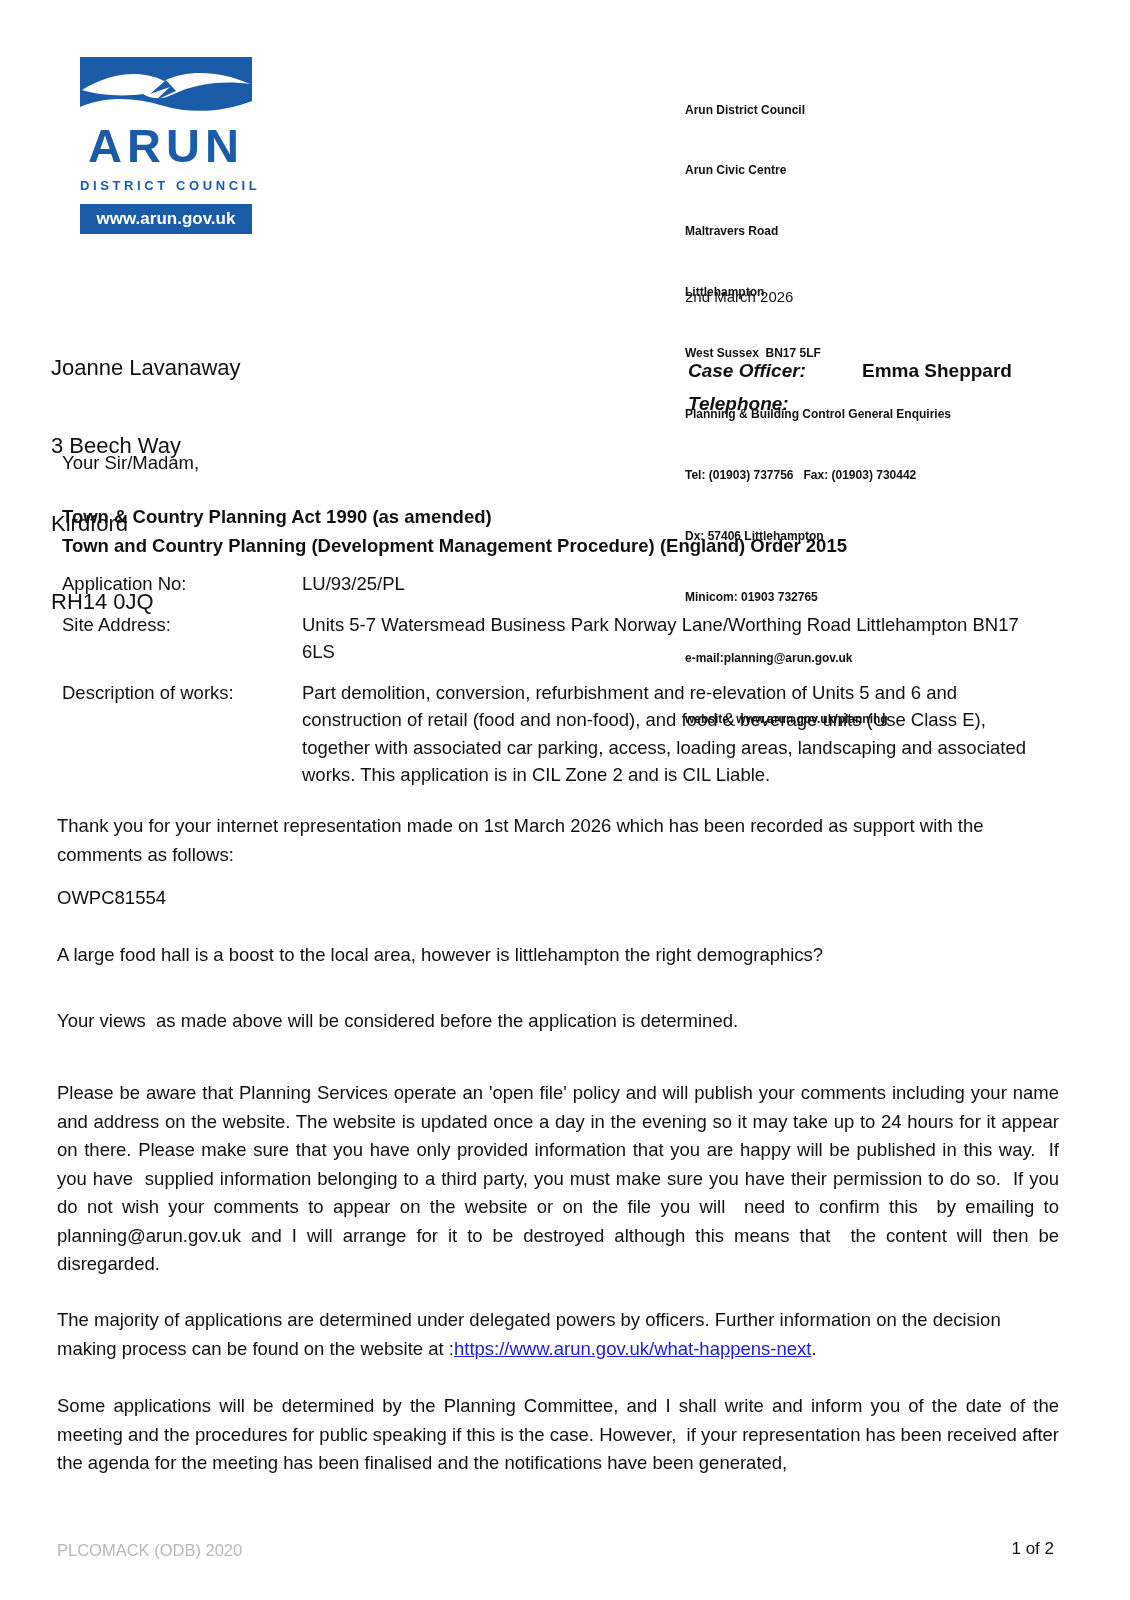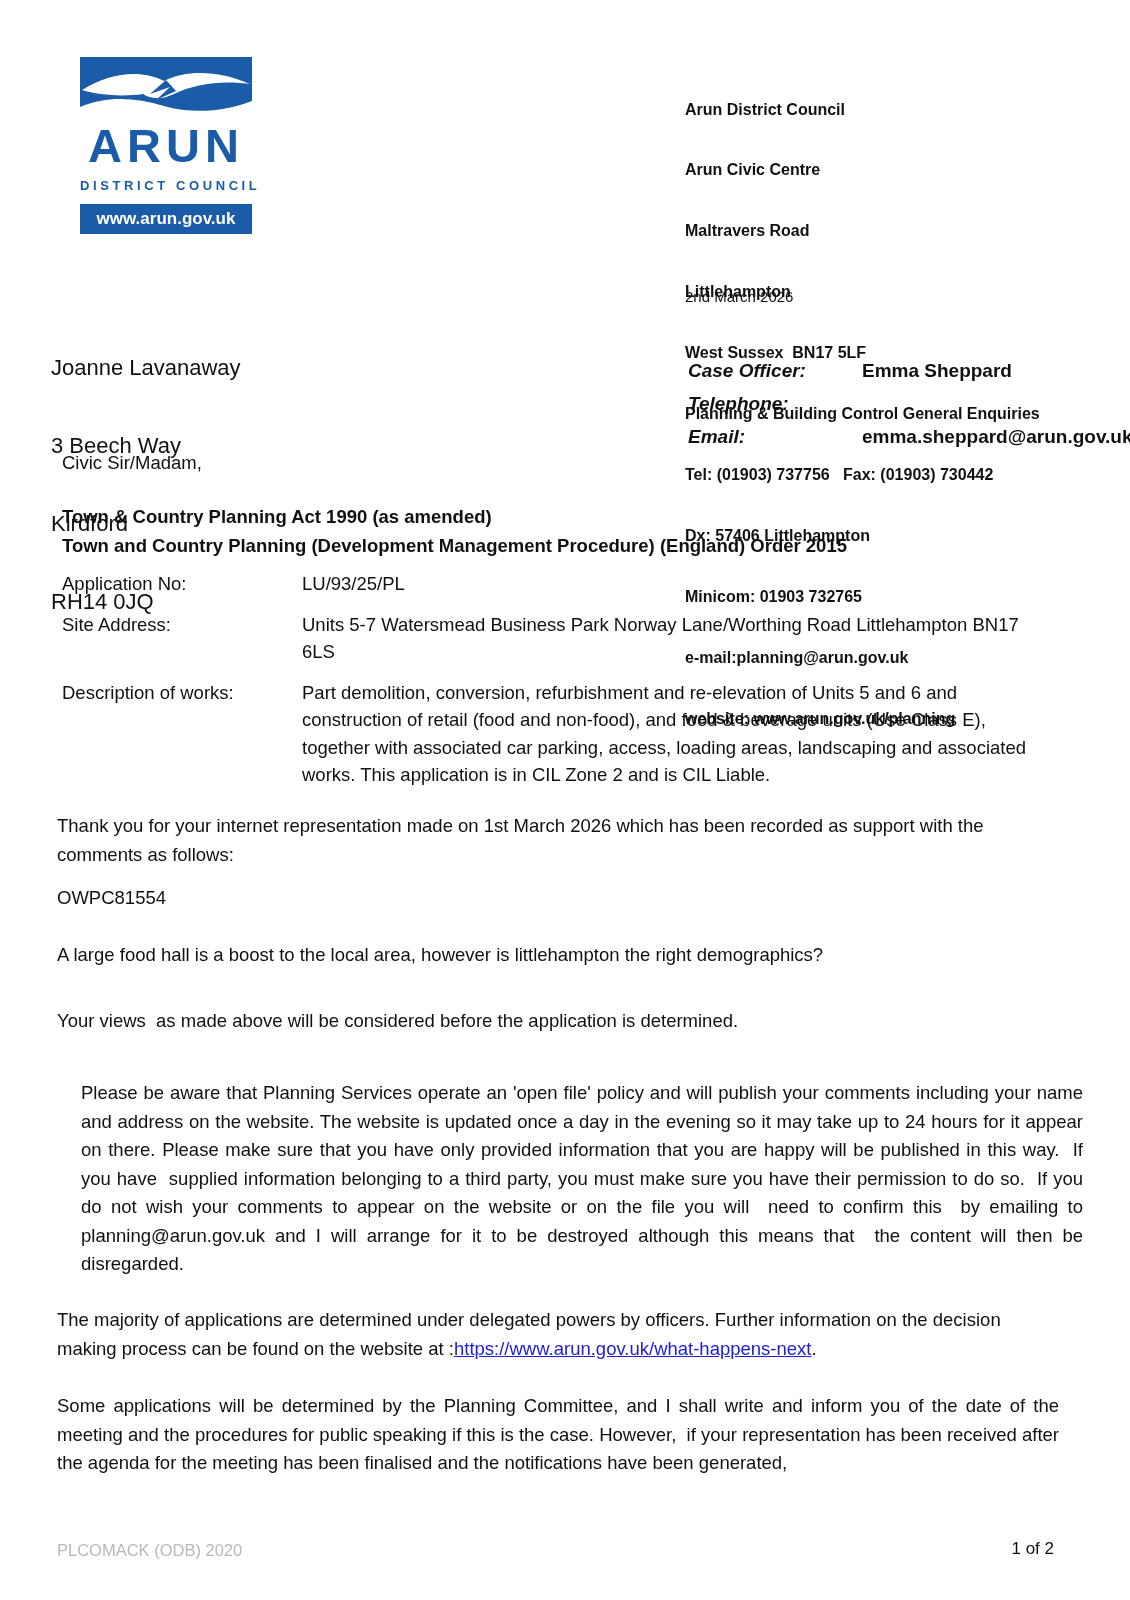--- a/index.html
+++ b/index.html
@@ -37,21 +37,21 @@
     background: var(--brand);
     color: #ffffff;
     font-size: 17px;
     font-weight: bold;
     line-height: 30px;
     height: 30px;
   }
   
   .council-address {
     position: absolute; left: 685px; top: 59px;
-    font-size: 16px; font-weight: bold; line-height: 20.3px;
+    font-size: 12px; font-weight: bold; line-height: 20.3px;
     white-space: pre-wrap;
   }
   .letter-date { position: absolute; left: 685px; top: 288px; font-size: 15px; }
   .case-officer {
     position: absolute; left: 688px; top: 360px; width: 442px;
     font-size: 19px; font-weight: bold;
   }
   .co-row { display: flex; margin-bottom: 11px; line-height: 22px; }
   .co-label { width: 174px; flex: 0 0 auto; font-style: italic; }
   .co-value { white-space: nowrap; }
@@ -73,21 +73,21 @@
   .app-table .cell { white-space: pre-wrap; }
   
   .para {
     position: absolute; left: 57px; width: 1002px;
     font-size: 18.5px; line-height: 28.5px; white-space: pre-wrap;
   }
   .p1 { top: 812px; }
   .p2 { top: 884px; }
   .p3 { top: 941px; }
   .p4 { top: 1007px; }
-  .p5 { top: 1079px; text-align: justify; margin-left: 24px; }
+  .p5 { top: 1079px; text-align: justify; }
   .p6 { top: 1306px; }
   .p7 { top: 1392px; text-align: justify; }
   .ext-link { color: var(--link); text-decoration: underline; cursor: pointer; }
   
   .footer-left {
     position: absolute; left: 57px; top: 1541px;
     font-size: 16.5px; color: #b8b8b8;
   }
   .footer-right {
     position: absolute; right: 76px; top: 1539px;
@@ -142,27 +142,23 @@
 
   <div class="case-officer">
     <div class="co-row">
       <div class="co-label">Case Officer:</div>
       <div class="co-value">Emma Sheppard</div>
     </div>
     <div class="co-row">
       <div class="co-label">Telephone:</div>
       <div class="co-value"></div>
     </div>
-    <div class="co-row">
-      <div class="co-label">Email:</div>
-      <div class="co-value">emma.sheppard@arun.gov.uk</div>
-    </div>
   </div>
 
-  <div class="salutation">Civic Sir/Madam,</div>
+  <div class="salutation">Your Sir/Madam,</div>
 
   <div class="subject">
     <div>Town &amp; Country Planning Act 1990 (as amended)</div>
     <div>Town and Country Planning (Development Management Procedure) (England) Order 2015</div>
   </div>
 
   <div class="app-table">
     <div class="cell">Application No:</div>
     <div class="cell">LU/93/25/PL</div>
     <div class="cell">Site Address:</div>

